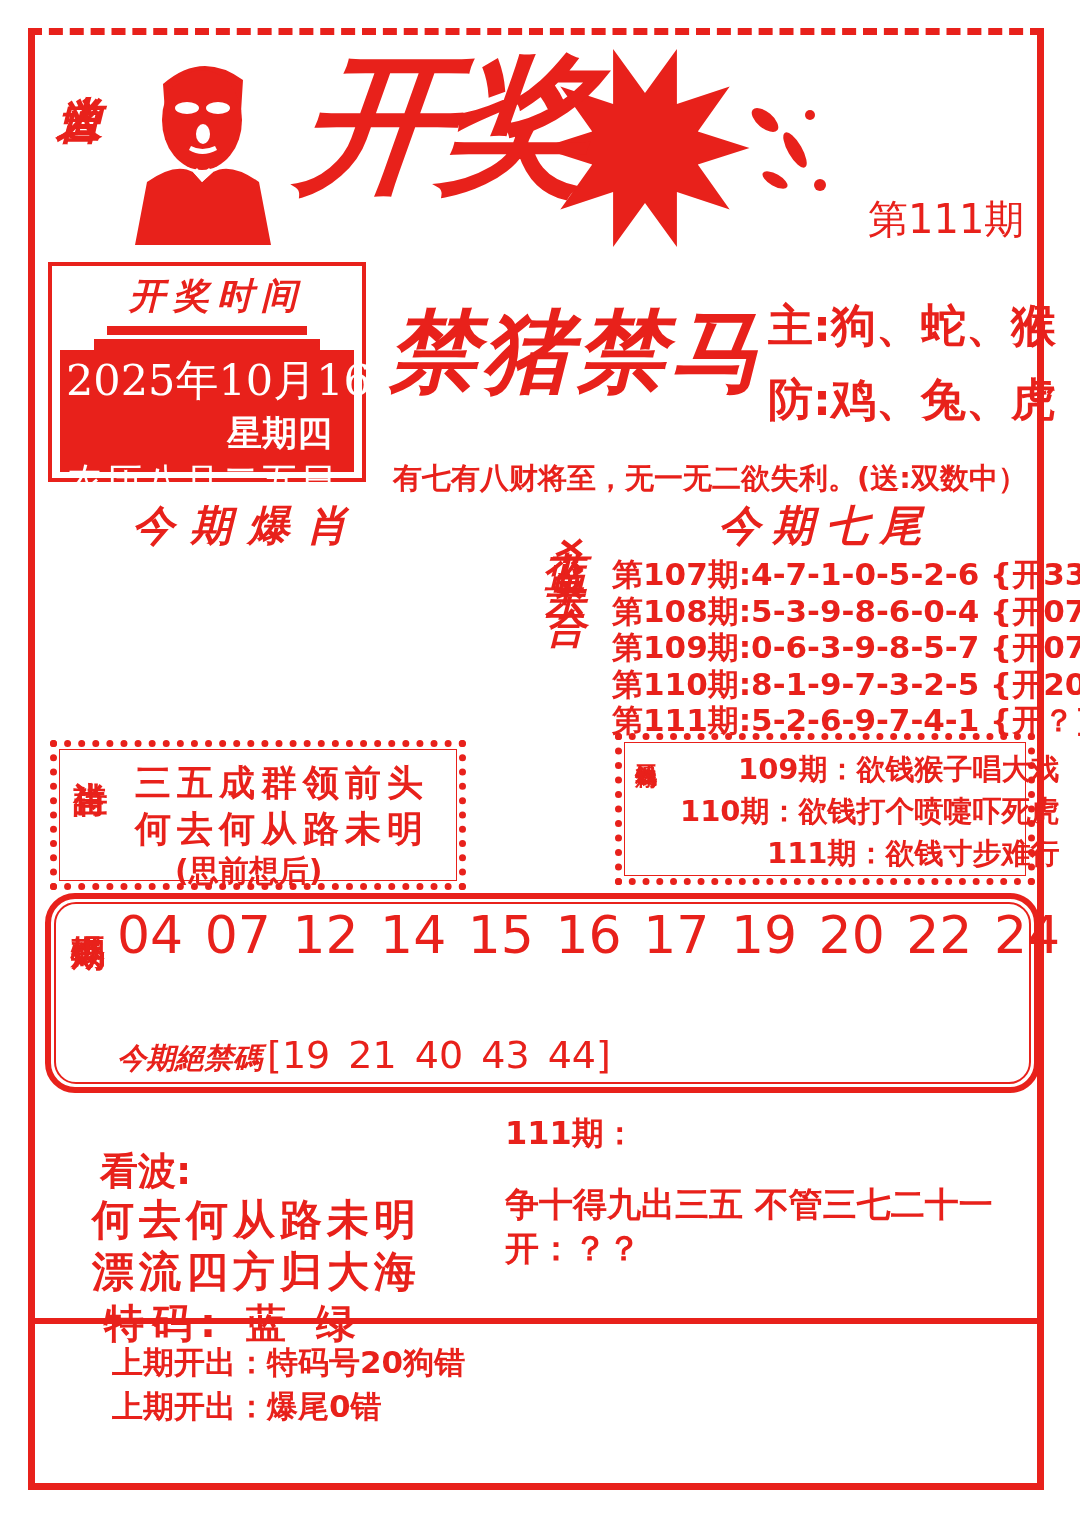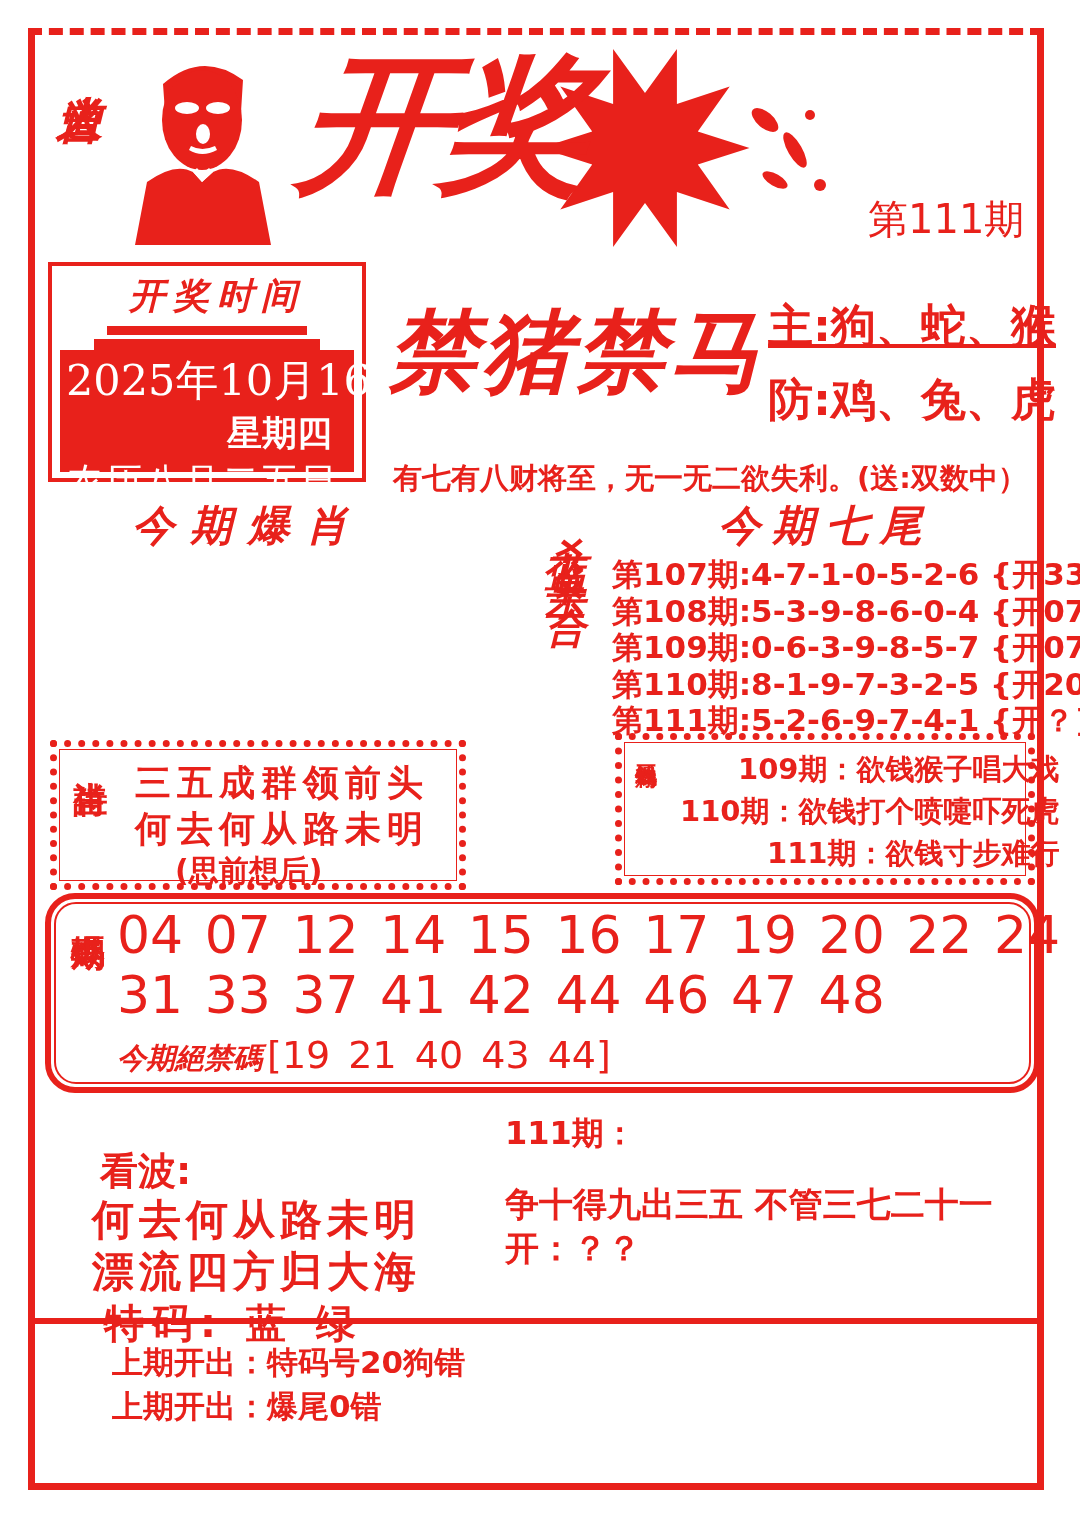--- a/index.html
+++ b/index.html
@@ -36,21 +36,21 @@
   .bar2 { width:226px; height:11px; background:var(--red); margin:4px auto 0; }
   .redblock { position:absolute; left:8px; right:8px; top:84px; bottom:6px; background:var(--red); color:#fff; padding:2px 6px; }
   .d1 { font-size:43px; font-family:"DejaVu Serif",serif; white-space:nowrap; }
   .d2 { font-size:35px; text-align:right; padding-right:16px; font-weight:600; }
   .d3 { font-size:37px; font-family:"DejaVu Serif",serif; letter-spacing:2px; }
   .d4 { font-size:33px; font-weight:700; white-space:nowrap; }
 
   
   .ban { position:absolute; left:388px; top:292px; font-size:90px; font-weight:900; letter-spacing:4px;
          font-family:"DejaVu Serif",serif; font-style:italic; white-space:nowrap; }
-  .zhu { position:absolute; left:768px; top:296px; font-size:45px; font-weight:900; white-space:nowrap;text-decoration:underline; }
+  .zhu { position:absolute; left:768px; top:296px; font-size:45px; font-weight:900; white-space:nowrap; }
   .fang { position:absolute; left:768px; top:370px; font-size:45px; font-weight:900; white-space:nowrap; }
   .slogan { position:absolute; left:392px; top:443px; width:636px; font-size:29px; font-weight:900;
             text-align:center; white-space:nowrap;margin-top:16px; }
 
   
   .bx-title { position:absolute; left:112px; top:498px; font-size:42px; letter-spacing:16px; }
   .bx-rows { position:absolute; left:55px; top:556px; }
   .qw-title { position:absolute; left:698px; top:498px; font-size:42px; letter-spacing:12px; }
   .qw-rows { position:absolute; left:612px; top:556px; }
   .predrow { font-size:31px; font-weight:900; line-height:36.5px; white-space:nowrap; }
@@ -171,21 +171,20 @@
       <div class="money-row">109期：欲钱猴子唱大戏</div>
       <div class="money-row">110期：欲钱打个喷嚏吓死虎</div>
       <div class="money-row">111期：欲钱寸步难行</div>
     </div>
   </div>
 
   <div class="bigbox">
     <div class="bigbox-inner"></div>
     <div class="bm-label vert">今期爆碼</div>
     <div class="bm-l1">04 07 12 14 15 16 17 19 20 22 24 25 26 29</div>
-    <div class="bm-l2">31 33 37 41 42 44 46 47 48</div>
     <div class="bm-forbid">
       <span class="bm-forbid-label">今期絕禁碼</span>
       <span class="bm-forbid-nums">[19 21 40 43 44]</span>
     </div>
   </div>
 
   <div class="wave-label">看波:</div>
   <div class="wave-l1">何去何从路未明</div>
   <div class="wave-l2">漂流四方归大海</div>
   <div class="wave-sp">特码: 蓝 绿</div>

